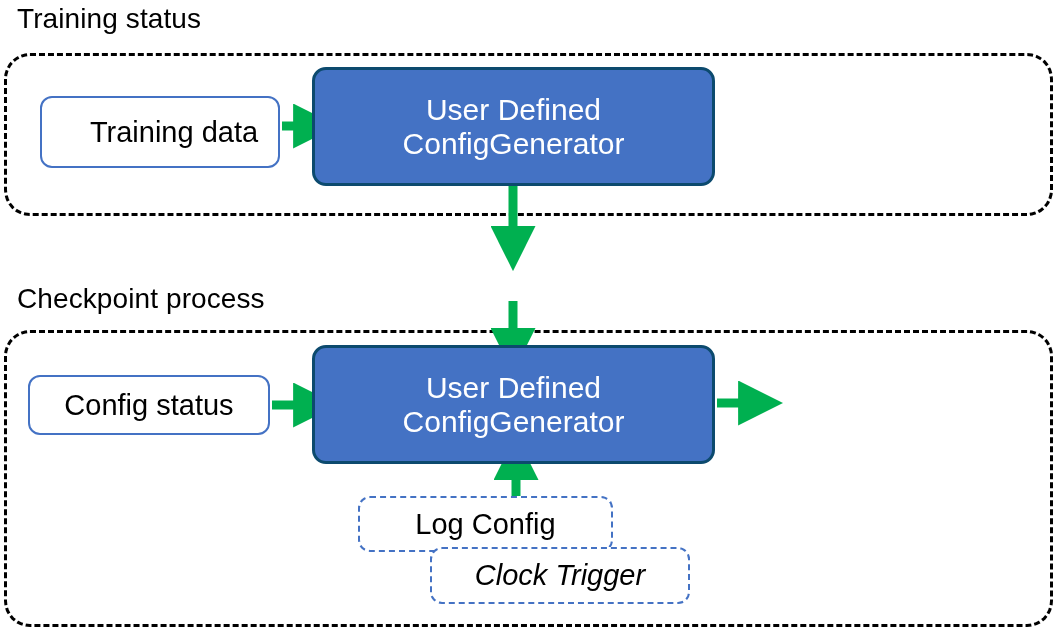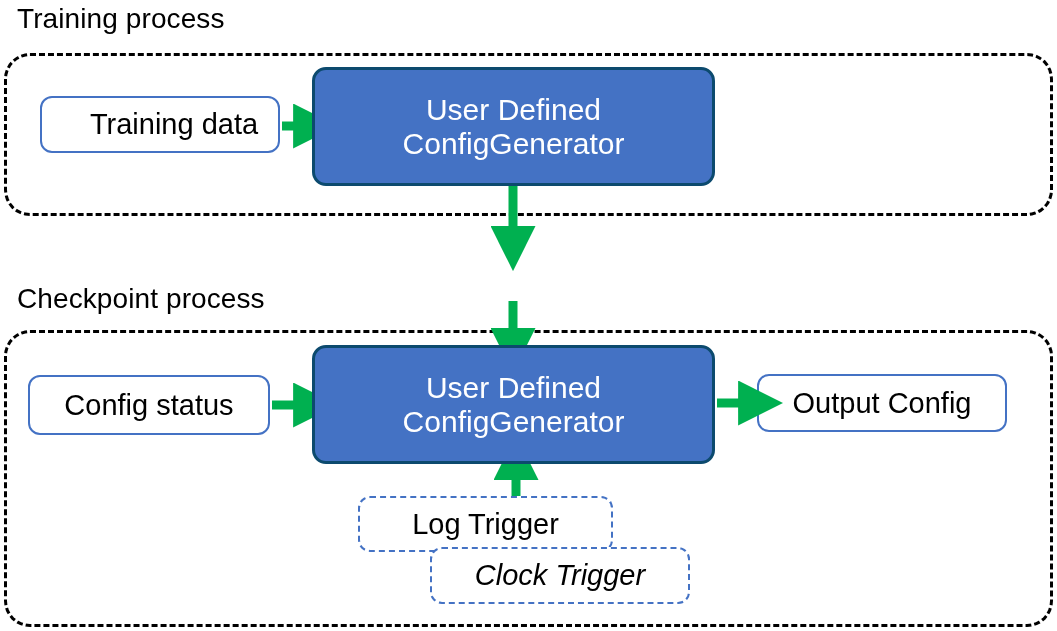--- a/index.html
+++ b/index.html
@@ -71,21 +71,21 @@
   
   .node-trigger {
     background: #ffffff;
     border: 2px dashed #4472C4;
     border-radius: 12px;
     color: #000000;
     font-size: 29px;
   }
 
   
-  #node-training-data   { left: 40px;  top: 96px;  width: 240px; height: 57px; padding-left: 28px; }
+  #node-training-data   { left: 40px;  top: 96px;  width: 240px; height: 72px; padding-left: 28px; }
   #node-train-generator { left: 312px; top: 67px;  width: 403px; height: 119px; z-index: 3; }
   #node-checkpoint      { left: 395px; top: 243px; width: 237px; height: 58px; z-index: 4; }
   #node-current-status  { left: 28px;  top: 375px; width: 242px; height: 60px; }
   #node-infer-generator { left: 312px; top: 345px; width: 403px; height: 119px; z-index: 3; }
   #node-output-config   { left: 757px; top: 374px; width: 250px; height: 58px; }
   #node-log-trigger     { left: 358px; top: 496px; width: 255px; height: 56px; z-index: 2; }
   #node-clock-trigger   { left: 430px; top: 547px; width: 260px; height: 57px; z-index: 3; font-style: italic; }
 
   .node-primary .line { display: block; }
 
@@ -97,21 +97,21 @@
     z-index: 1;
     pointer-events: none;
   }
   #arrow-layer .arrow-hit { pointer-events: auto; }
 </style>
 </head>
 <body>
 
 <div id="canvas">
 
-  <div class="section-title" id="title-training">Training process</div>
+  <div class="section-title" id="title-training">Training status</div>
 
   <div class="section-title" id="title-inference">Checkpoint process</div>
 
   <div class="process-container" id="container-training"></div>
 
   <div class="process-container" id="container-inference"></div>
 
   <svg id="arrow-layer" width="1057" height="631" viewBox="0 0 1057 631" xmlns="http://www.w3.org/2000/svg">
     <defs>
       <marker id="ah-right" markerWidth="5" markerHeight="5" refX="1.1" refY="2.5" orient="auto" markerUnits="strokeWidth">
@@ -166,25 +166,22 @@
     <span>Config status</span>
   </div>
 
   <div class="node node-primary" id="node-infer-generator">
     <div>
       <span class="line">User Defined</span>
       <span class="line">ConfigGenerator</span>
     </div>
   </div>
 
-  <div class="node node-plain" id="node-output-config">
-    <span>Output Config</span>
-  </div>
 
   <div class="node node-trigger" id="node-log-trigger">
-    <span>Log Trigger</span>
+    <span>Log Config</span>
   </div>
 
   <div class="node node-trigger" id="node-clock-trigger">
     <span>Clock Trigger</span>
   </div>
 
 </div>
 
 </body></html>

